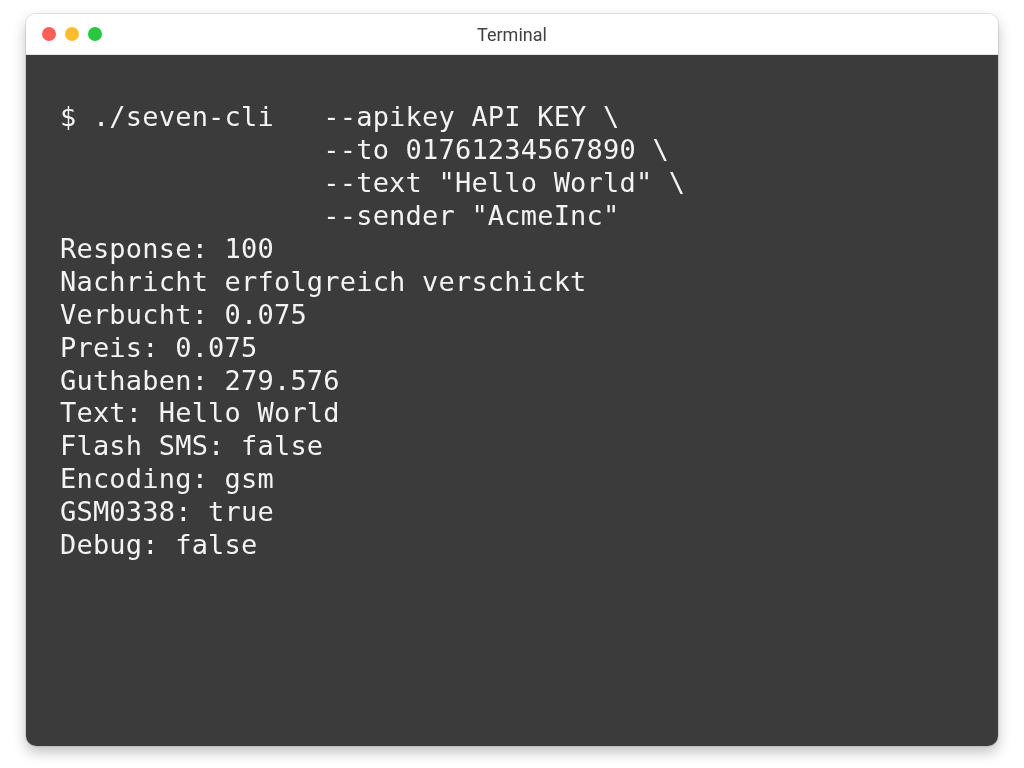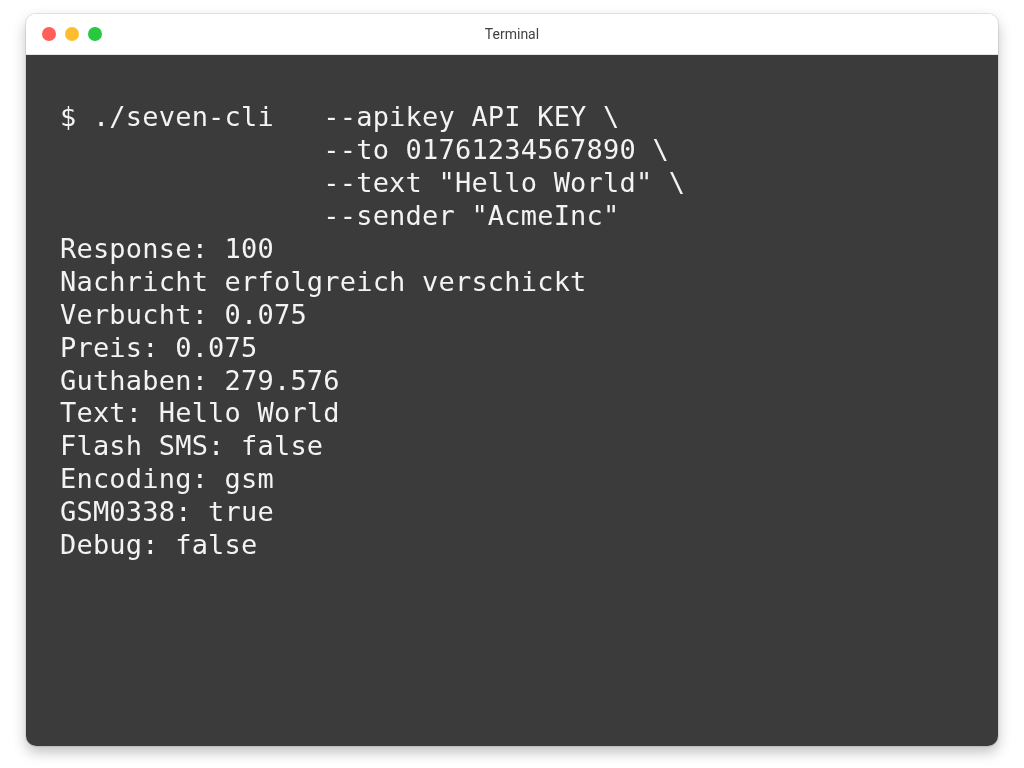--- a/index.html
+++ b/index.html
@@ -44,21 +44,21 @@
     border-radius: 50%;
     display: inline-block;
   }
   .dot-close    { background: #ff5f57; }
   .dot-minimize { background: #febc2e; }
   .dot-zoom     { background: #28c840; }
   .title {
     position: absolute;
     left: 0; right: 0;
     text-align: center;
-    font-size: 14px;
+    font-size: 18px;
     color: #414141;
     pointer-events: none;
   }
   .terminal-body {
     flex: 1 1 auto;
     background: #3b3b3b;
     color: #f3f3f3;
     font-family: "DejaVu Sans Mono", Menlo, Consolas, "Liberation Mono", monospace;
     font-size: 27px;
     line-height: 1.22;

